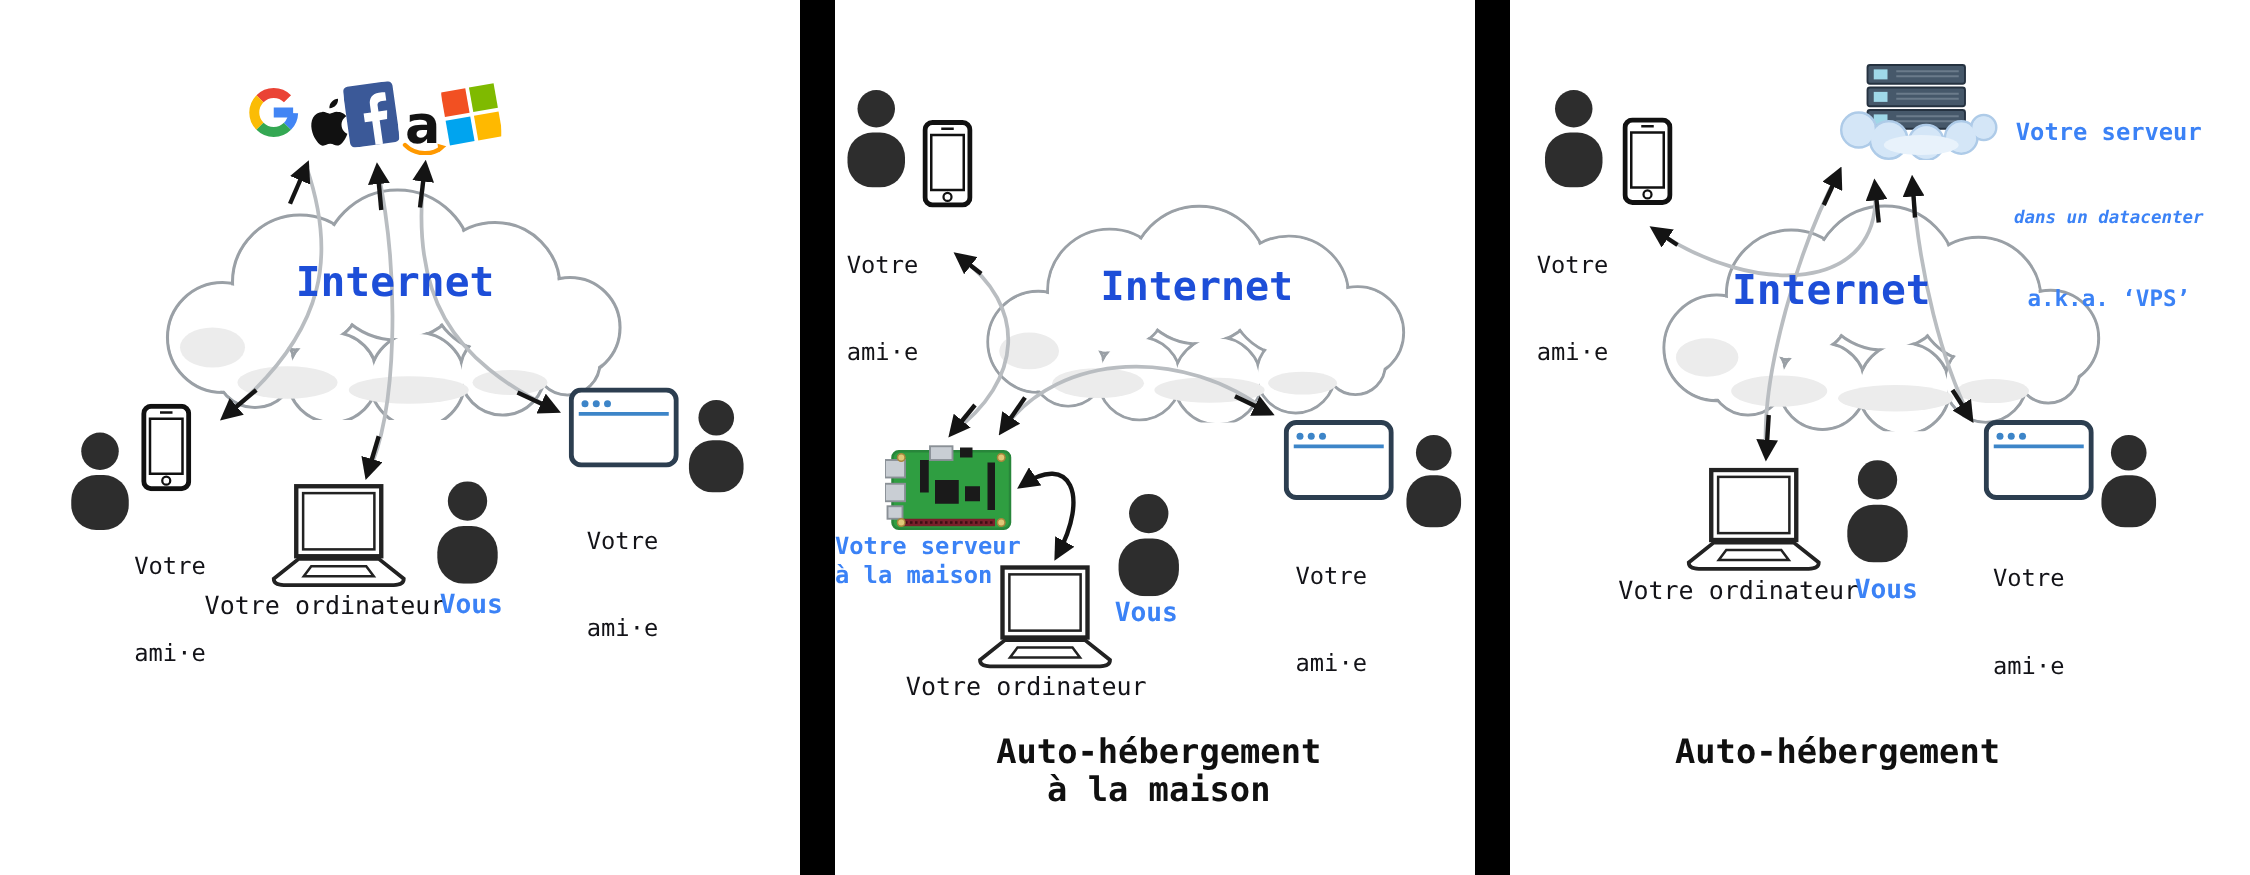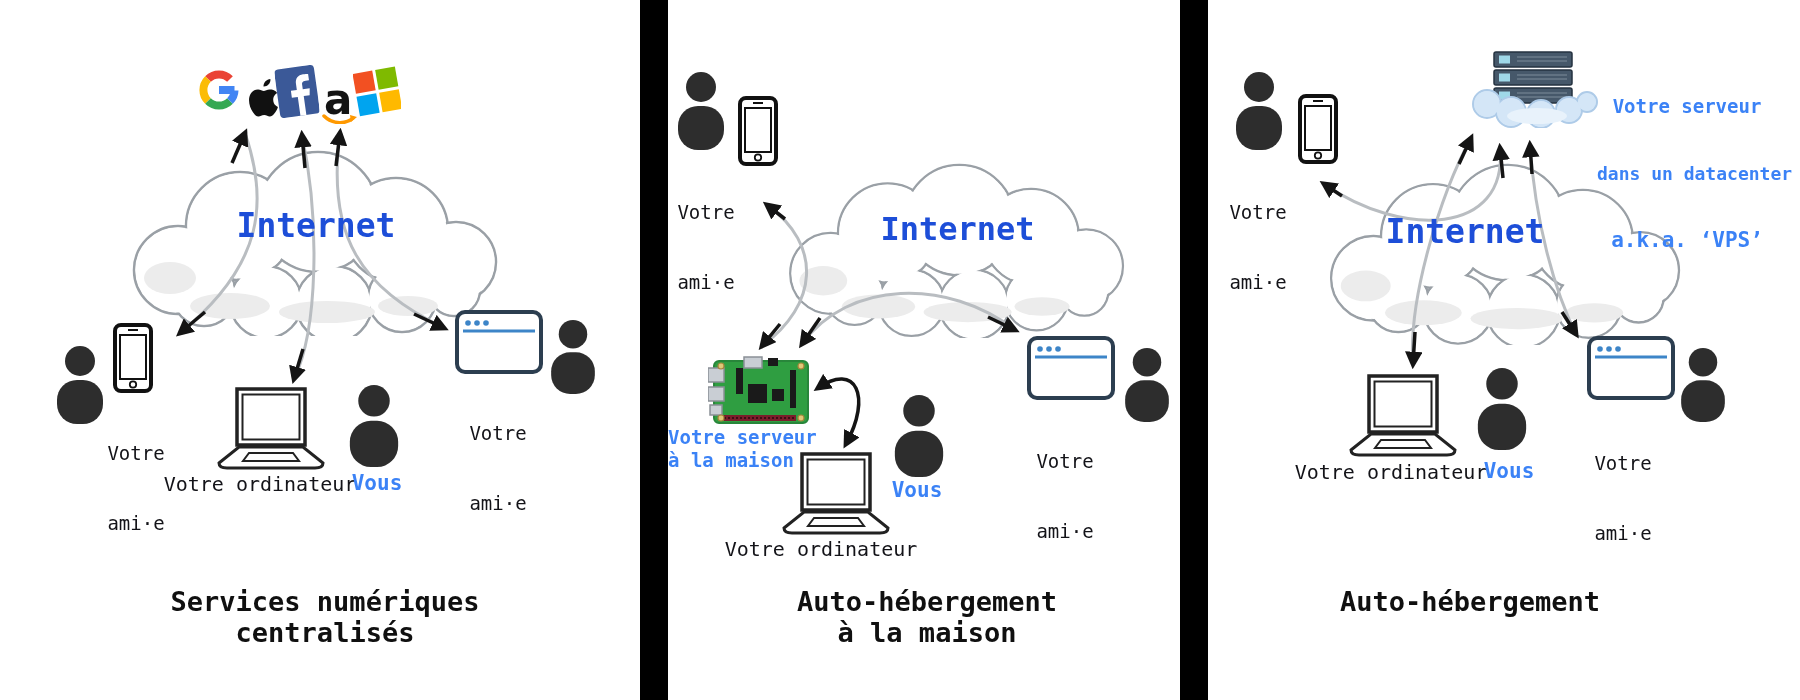--- a/index.html
+++ b/index.html
@@ -161,24 +161,20 @@
     </svg>
     <svg class="abs icon" style="left:546px;top:318px" width="54" height="76" viewBox="0 0 52 80">
       <circle cx="26" cy="17" r="15" fill="#2d2d2d"></circle>
         <rect x="3" y="36" width="46" height="44" rx="20" fill="#2d2d2d"></rect>
     </svg>
     <div class="abs lbl" style="left:448px;top:376px;width:100px;">
       <div>Votre</div>
       <div>ami·e</div>
     </div>
 
-    <div class="abs title" style="left:70px;top:586px;width:510px;">
-      <div>Services numériques</div>
-      <div>centralisés</div>
-    </div>
   </div>
 
   <div class="divider" id="divider-1"></div>
 
   <div class="panel" id="panel-home">
 
     <svg class="abs cloud-svg" style="left:102px;top:150px" width="375" height="188" viewBox="0 0 408 196">
       <g stroke="#9aa0a6" stroke-width="2.5" fill="#fff">
         <circle cx="66" cy="130" r="44"></circle>
           <circle cx="128" cy="86" r="54"></circle>
@@ -416,22 +412,22 @@
         <circle cx="22" cy="60" r="12.8"></circle>
           <circle cx="46" cy="68" r="13.8"></circle>
           <circle cx="76" cy="70" r="12.8"></circle>
         <circle cx="104" cy="66" r="11.8"></circle>
           <circle cx="122" cy="58" r="8.8"></circle>
       </g>
       <ellipse cx="72" cy="72" rx="30" ry="8" fill="#e8f2fb"></ellipse>
     </svg>
     <div class="abs lbl red" style="left:389px;top:48px;width:180px;">
       <div style="font-size:19px;line-height:24px;">Votre serveur</div>
-      <div style="font-size:18px;line-height:18px;">dans un datacenter</div>
-      <div style="font-size:21px;line-height:22px;">a.k.a. ‘VPS’</div>
+      <div style="font-size:14px;line-height:18px;font-style:italic;">dans un datacenter</div>
+      <div style="font-size:18px;line-height:22px;">a.k.a. ‘VPS’</div>
     </div>
 
     <div class="abs internet" style="left:102px;top:212px;width:310px;">Internet</div>
 
     <svg class="abs icon" style="left:137px;top:374px" width="116" height="84" viewBox="0 0 116 84">
       <rect x="24" y="2" width="68" height="56" fill="#fff" stroke="#222" stroke-width="3.5"></rect>
       <rect x="29.5" y="7.5" width="57" height="45" fill="#fff" stroke="#222" stroke-width="2"></rect>
       <path d="M6,76 L26,60 H90 L110,76 Q110,81 102,81 H14 Q6,81 6,76 Z" fill="#fff" stroke="#222" stroke-width="3"></path>
       <path d="M36,66 H80 L86,74 H30 Z" fill="#fff" stroke="#222" stroke-width="2"></path>
     </svg>

